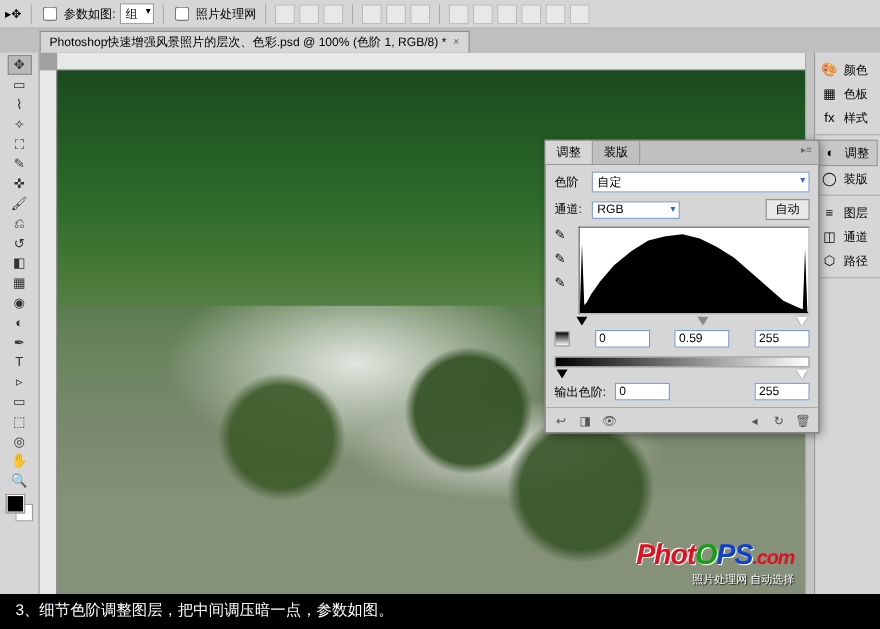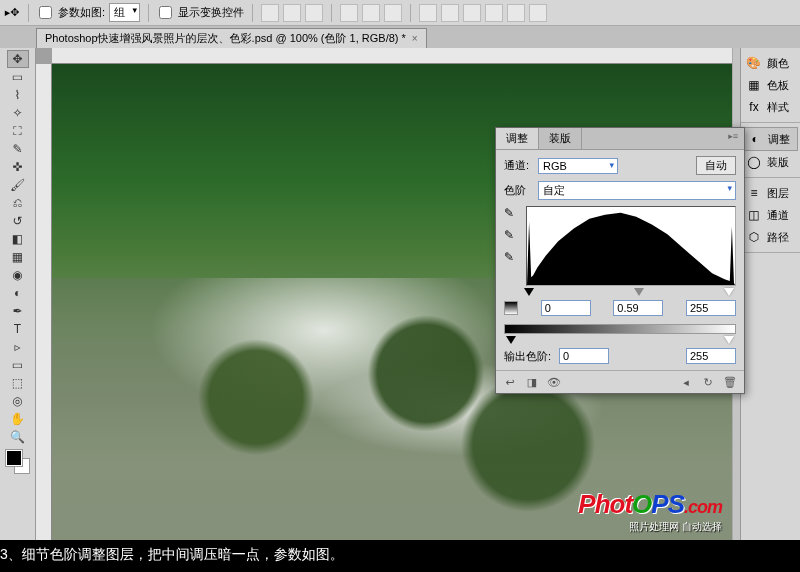--- a/index.html
+++ b/index.html
@@ -1,18 +1,18 @@
 <!DOCTYPE html>
 <html><head>
 <meta charset="utf-8">
 <style>
 * { margin: 0; padding: 0; box-sizing: border-box; font-family: "Microsoft YaHei", Arial, sans-serif; }
 body { background: #000; width: 800px; height: 572px; overflow: hidden; }
 .app { width: 800px; height: 540px; background: #d6d6d6; position: relative; }
-.toplabel { position: absolute; bottom: 0; left: 0; right: 0; height: 32px; background: #000; color: #fff; font-size: 14px; padding: 6px 0; }
+.toplabel { position: absolute; bottom: 0; left: 0; right: 0; height: 32px; background: #000; color: #fff; font-size: 14px; padding: 6px 14px; }
 
 
 .optbar { height: 26px; background: #d6d6d6; border-bottom: 1px solid #aaa; display: flex; align-items: center; padding: 0 4px; font-size: 11px; gap: 4px; }
 .optbar .icon { width: 16px; height: 16px; display: inline-flex; align-items: center; justify-content: center; }
 .optbar input[type=checkbox] { margin: 0 2px; }
 .optbar .sel { border: 1px solid #999; background: #fff; padding: 1px 14px 1px 4px; font-size: 11px; position: relative; }
 .optbar .sel::after { content: "▾"; position: absolute; right: 2px; font-size: 9px; }
 .optbar .vdiv { width: 1px; height: 18px; background: #aaa; margin: 0 4px; }
 .optbar .ghost { width: 18px; height: 18px; border: 1px solid #bbb; background: #e8e8e8; }
 
@@ -94,21 +94,21 @@
 <div class="app">
 
   <div class="optbar">
     <span class="icon">▸✥</span>
     <span class="vdiv"></span>
     <input type="checkbox" style="">
     <span>参数如图:</span>
     <span class="sel">组</span>
     <span class="vdiv"></span>
     <input type="checkbox" style="">
-    <span>显示变换控件</span>
+    <span>照片处理网</span>
     <span class="vdiv"></span>
     <span class="ghost"></span>
     <span class="ghost"></span>
     <span class="ghost"></span>
     <span class="vdiv"></span>
     <span class="ghost"></span>
     <span class="ghost"></span>
     <span class="ghost"></span>
     <span class="vdiv"></span>
     <span class="ghost"></span>
@@ -214,28 +214,28 @@
   </div>
 
   <div class="levels">
     <div class="tabs">
       <div class="tab active">调整</div>
       <div class="tab">装版</div>
       <div class="tabmenu">▸≡</div>
     </div>
     <div class="body">
       <div class="lrow">
+        <span class="lbl">色阶</span>
+        <span class="dd">自定</span>
+      </div>
+      <div class="lrow">
         <span class="lbl">通道:</span>
         <span class="dd" style="flex:0 0 80px">RGB</span>
         <span style="flex:1"></span>
         <span class="btn">自动</span>
-      </div>
-      <div class="lrow">
-        <span class="lbl">色阶</span>
-        <span class="dd">自定</span>
       </div>
       <div class="histwrap">
         <div class="eyedrops">
           <span class="eyedrop">✎</span>
           <span class="eyedrop">✎</span>
           <span class="eyedrop">✎</span>
         </div>
         <div class="hist">
           <svg viewBox="0 0 200 80" preserveAspectRatio="none">
             <path d="M0,80 L2,15 L4,72 L6,70 L10,62 L18,50 L30,35 L45,22 L60,12 L75,8 L90,6 L105,10 L120,18 L135,28 L150,42 L165,56 L178,68 L190,74 L195,76 L197,20 L199,78 L200,80 Z" fill="#000"></path>

